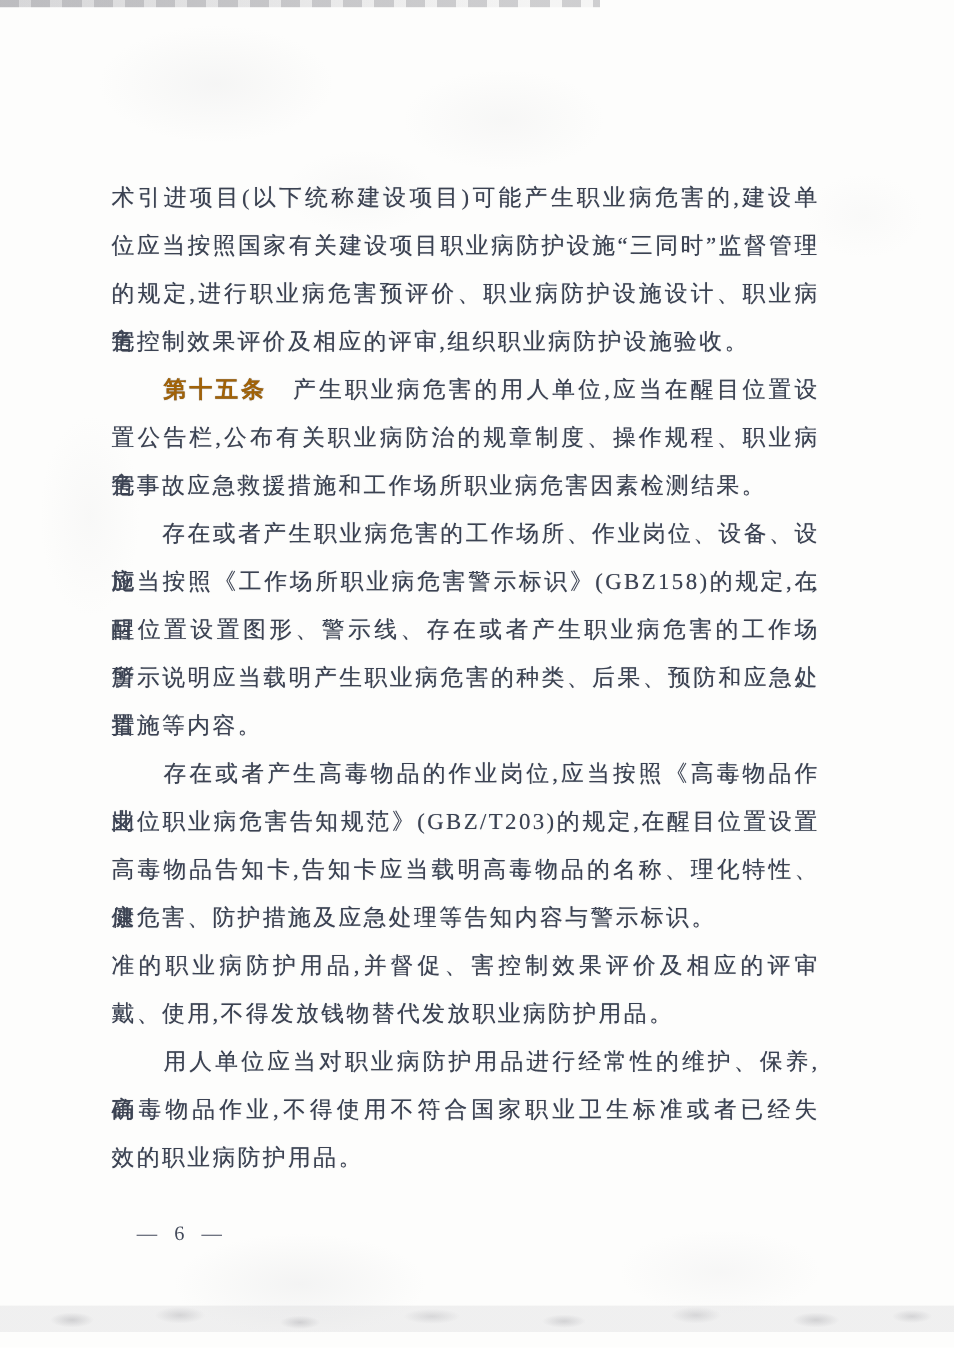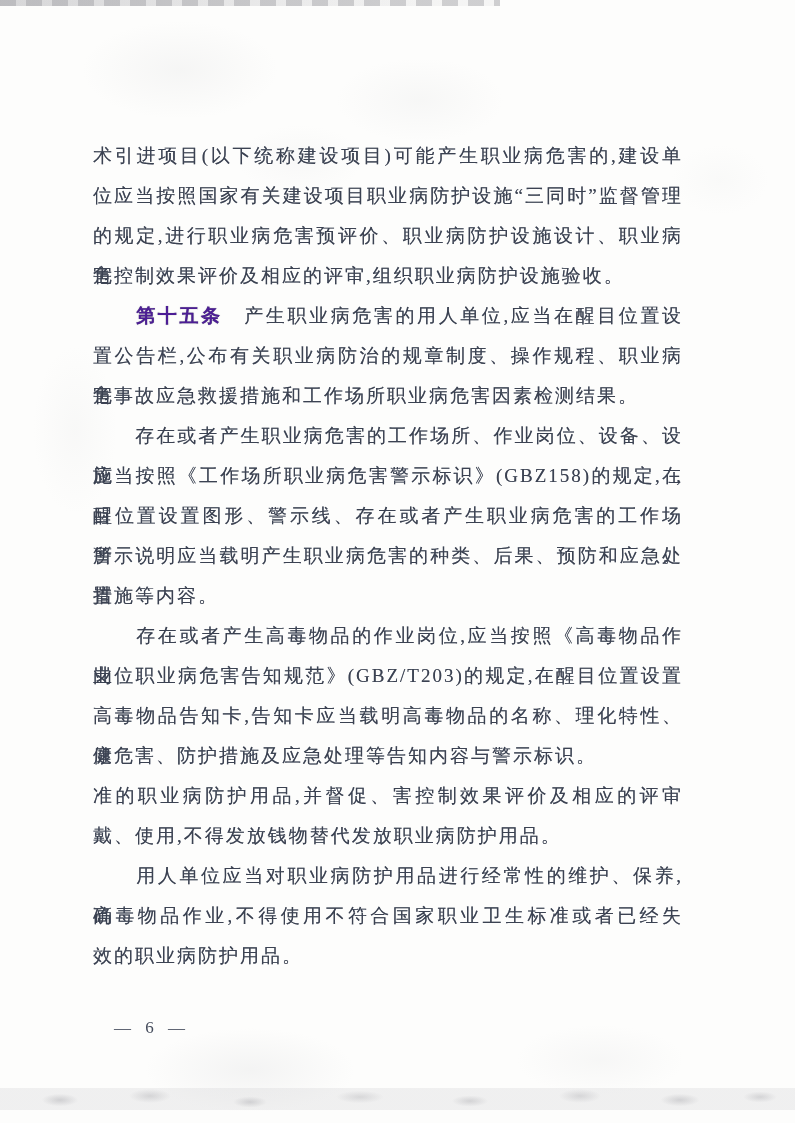--- a/index.html
+++ b/index.html
@@ -54,38 +54,38 @@
       radial-gradient(34px 9px at 360px 9px,  rgba(160,160,165,0.30), transparent 70%),
       radial-gradient(26px 8px at 470px 13px, rgba(160,160,165,0.36), transparent 70%),
       radial-gradient(30px 10px at 580px 8px,  rgba(160,160,165,0.32), transparent 70%),
       radial-gradient(28px 9px at 680px 12px, rgba(160,160,165,0.38), transparent 70%),
       radial-gradient(24px 8px at 760px 9px,  rgba(160,160,165,0.34), transparent 70%),
       linear-gradient(rgba(208,208,211,0.30), rgba(208,208,211,0.30));
   }
   .textblock {
     position: absolute;
     left: 93px;
-    top: 136px;
+    top: 146px;
     width: 590px;
   }
   .line {
     height: 40px;
     line-height: 40px;
     font-size: 19px;
     letter-spacing: 2px;
     color: #3b4252;
     text-shadow: 0 0 0.6px rgba(59,66,82,0.55);
   }
   .line.j {
     text-align: justify;
     text-align-last: justify;
   }
   .bold {
     font-weight: 700;
-    color: #4c1d95;
+    color: #a16207;
     text-shadow: 0 0 0.8px rgba(45,51,66,0.7);
   }
   .footer {
     position: absolute;
     left: 114px;
     top: 1014px;
     height: 28px;
     line-height: 28px;
     font-size: 17px;
     letter-spacing: 1px;

